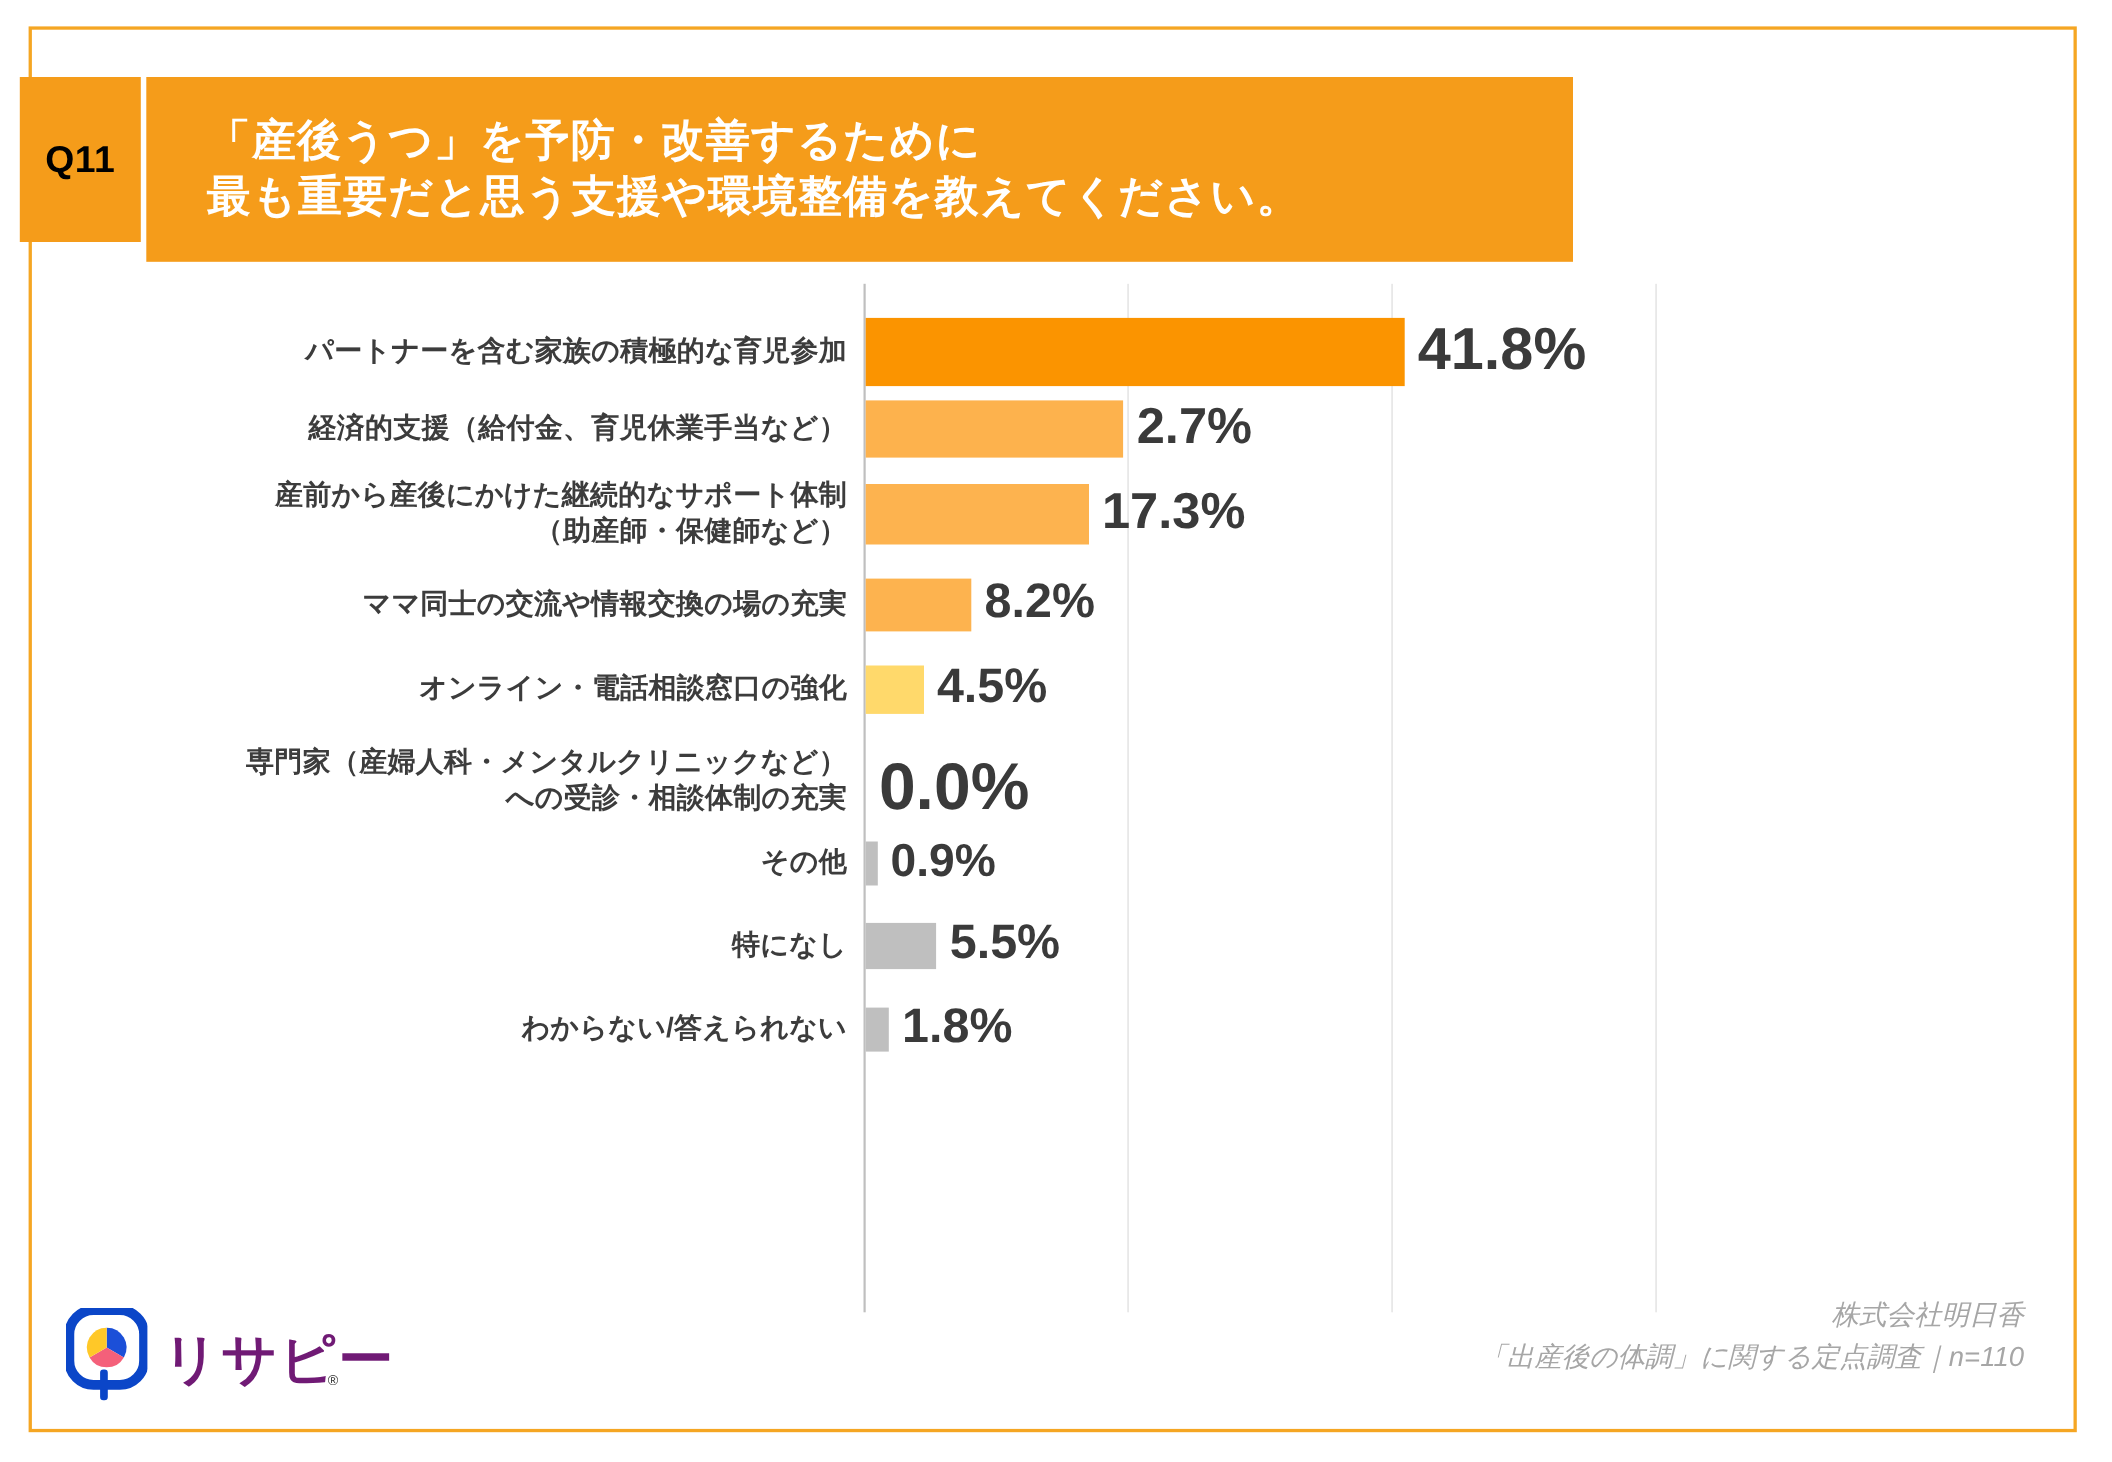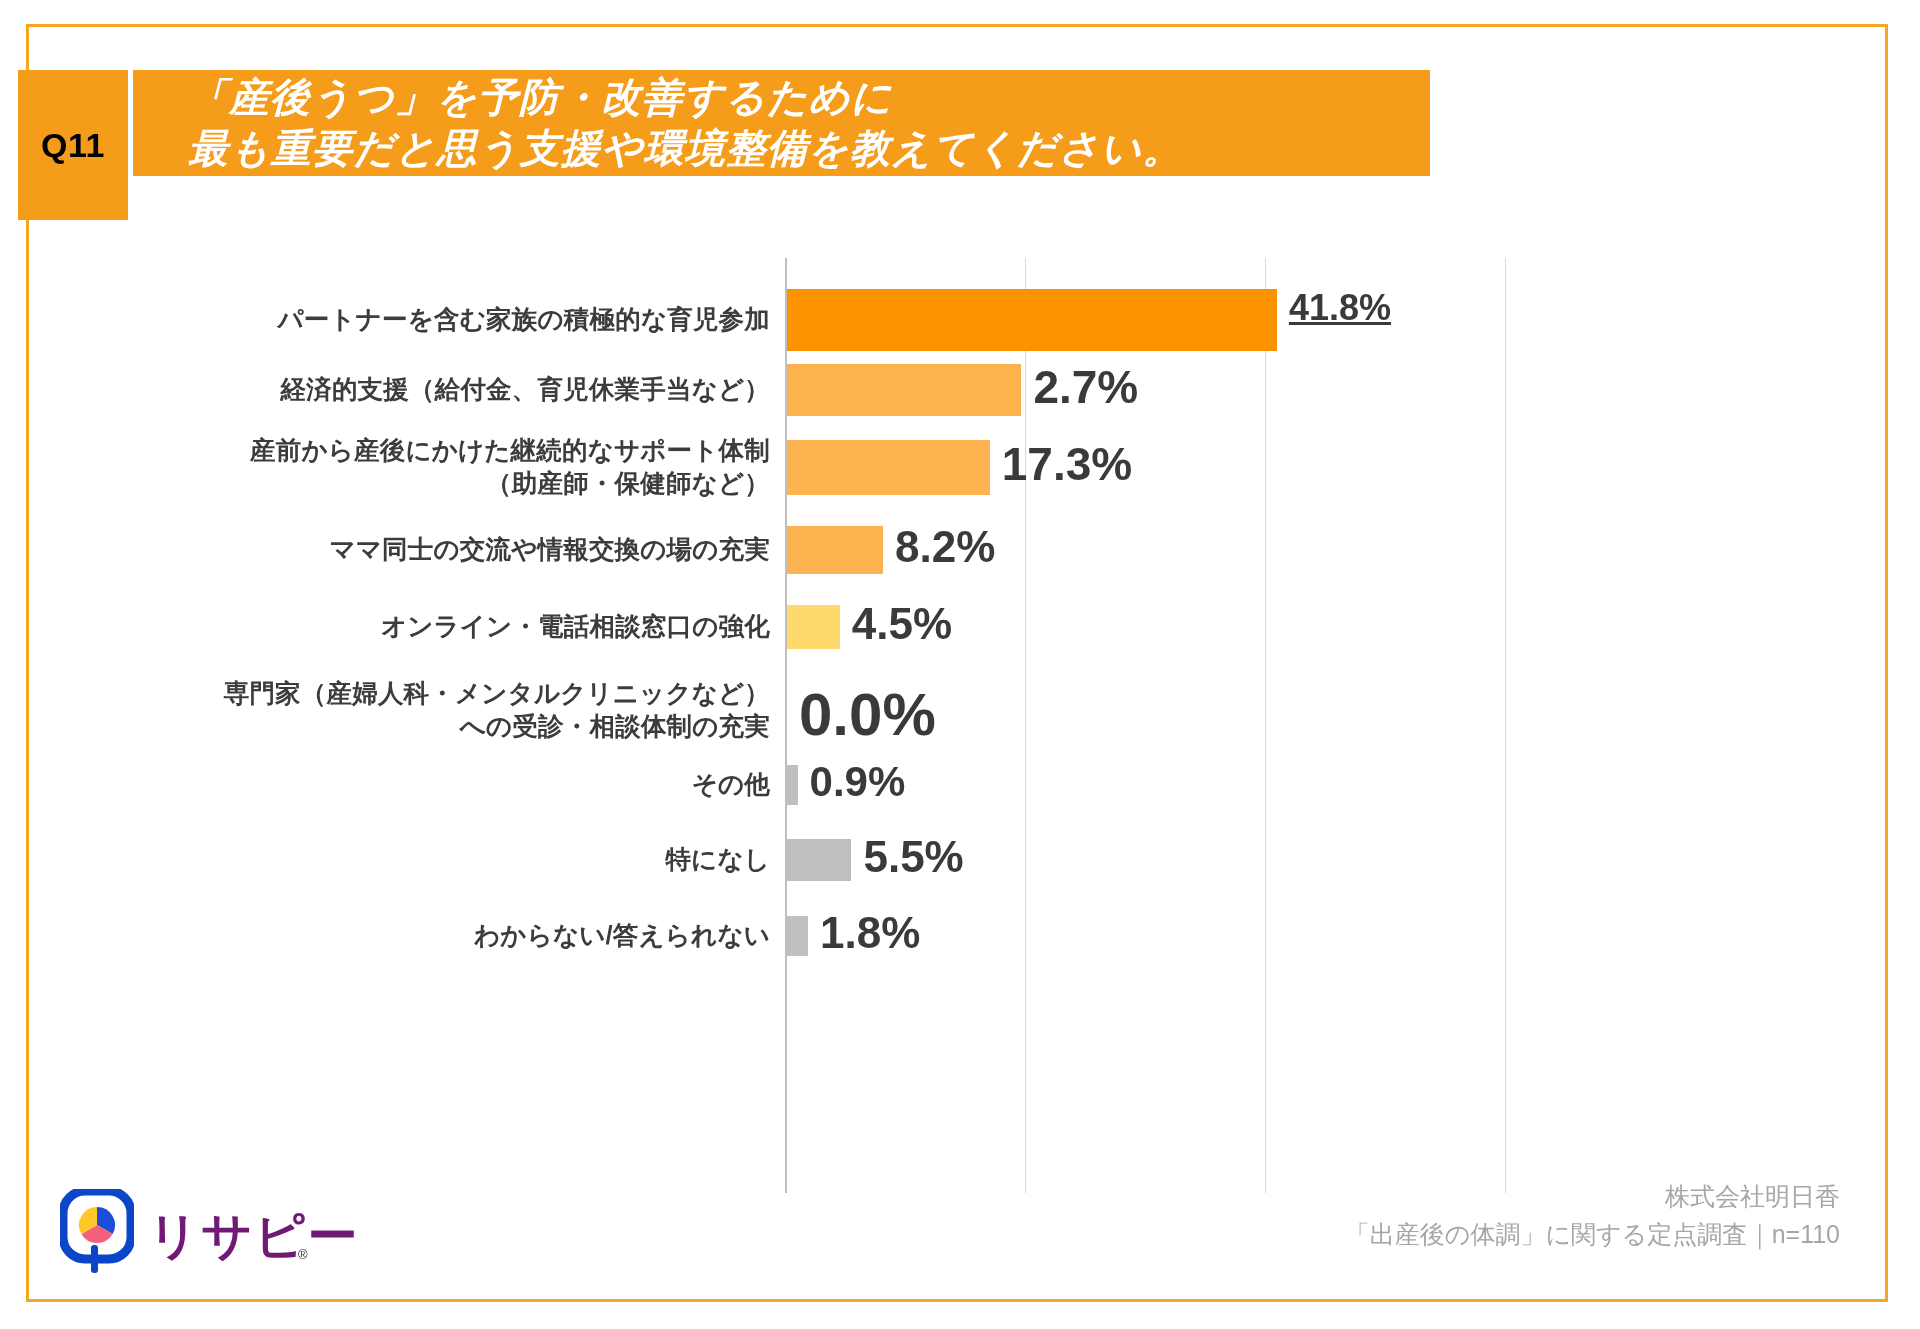--- a/index.html
+++ b/index.html
@@ -25,24 +25,24 @@
   .q-badge{
     position:absolute;left:18px;top:70px;
     width:110px;height:150px;
     background:#F59C1A;
     display:flex;align-items:center;justify-content:center;
     color:#000000;font-weight:bold;font-size:34px;
     letter-spacing:.5px;
   }
   .title-banner{
     position:absolute;left:133px;top:70px;
-    width:1297px;height:106px;
+    width:1297px;height:168px;
     background:#F59C1A;
     display:flex;flex-direction:column;justify-content:center;
-    padding-left:55px;box-sizing:border-box;font-style:italic;
+    padding-left:55px;box-sizing:border-box;
   }
   .title-line{
     color:#ffffff;font-size:40px;font-weight:bold;
     line-height:1.28;letter-spacing:1px;
     white-space:nowrap;
   }
   
   .chart{
     position:absolute;left:0;top:258px;
     width:1563px;height:950px;
@@ -100,21 +100,21 @@
   }
   .logo-reg{
     position:absolute;left:238px;top:62px;
     font-size:13px;color:#333;
   }
   .foot{
     position:absolute;right:80px;top:1178px;
     text-align:right;color:#A6A6A6;
     font-size:25px;line-height:1.5;
   }
-  .foot div{white-space:nowrap;}
+  .foot div{white-space:nowrap;font-style:italic;}
 </style>
 </head>
 <body>
 
 <div class="page">
 
   <div class="frame"></div>
 
   <div class="q-badge">
     <span>Q11</span>
@@ -128,21 +128,21 @@
   <div class="chart">
     <div class="plot">
       <div class="axis-line"></div>
       <div class="gridline" style="left:240px"></div>
       <div class="gridline" style="left:480px"></div>
       <div class="gridline" style="left:720px"></div>
     </div>
     <div class="rows" id="rows">
         <div class="bar" style="top: 31px; width: 489.896px; height: 62px; background: rgb(251, 148, 0);"></div>
         <div class="cat-label" style="top: 2px; height: 120px; display: flex; flex-direction: column; justify-content: center; align-items: flex-end;">パートナーを含む家族の積極的な育児参加</div>
-        <div class="val" style="font-size: 36px; left: 1288.9px; top: 31.76px; text-decoration: underline;">41.8%</div>
+        <div class="val" style="font-size: 54px; left: 1288.9px; top: 31.76px;">41.8%</div>
         <div class="bar" style="top: 106px; width: 234.4px; height: 52px; background: rgb(253, 178, 77);"></div>
         <div class="cat-label" style="top: 72px; height: 120px; display: flex; flex-direction: column; justify-content: center; align-items: flex-end;">経済的支援（給付金、育児休業手当など）</div>
         <div class="val" style="font-size: 46px; left: 1033.4px; top: 106.24px;">2.7%</div>
         <div class="bar" style="top: 181.5px; width: 202.756px; height: 55px; background: rgb(253, 179, 79);"></div>
         <div class="cat-label" style="top: 149px; height: 120px; display: flex; flex-direction: column; justify-content: center; align-items: flex-end;">産前から産後にかけた継続的なサポート体制
 （助産師・保健師など）</div>
         <div class="val" style="font-size: 46px; left: 1001.76px; top: 183.24px;">17.3%</div>
         <div class="bar" style="top: 268px; width: 96.104px; height: 48px; background: rgb(253, 179, 79);"></div>
         <div class="cat-label" style="top: 232px; height: 120px; display: flex; flex-direction: column; justify-content: center; align-items: flex-end;">ママ同士の交流や情報交換の場の充実</div>
         <div class="val" style="font-size: 44px; left: 895.104px; top: 267.36px;">8.2%</div>

